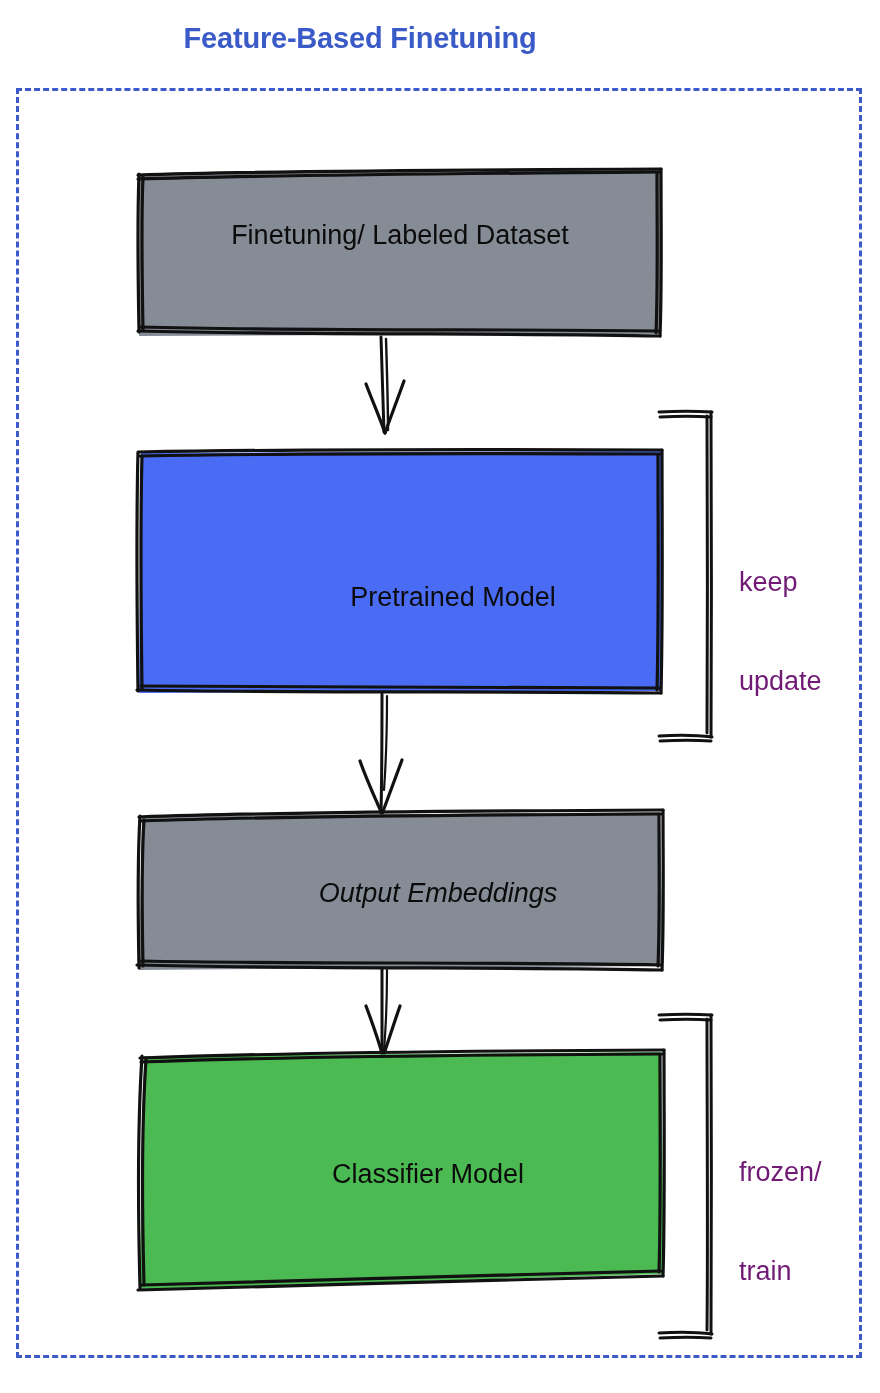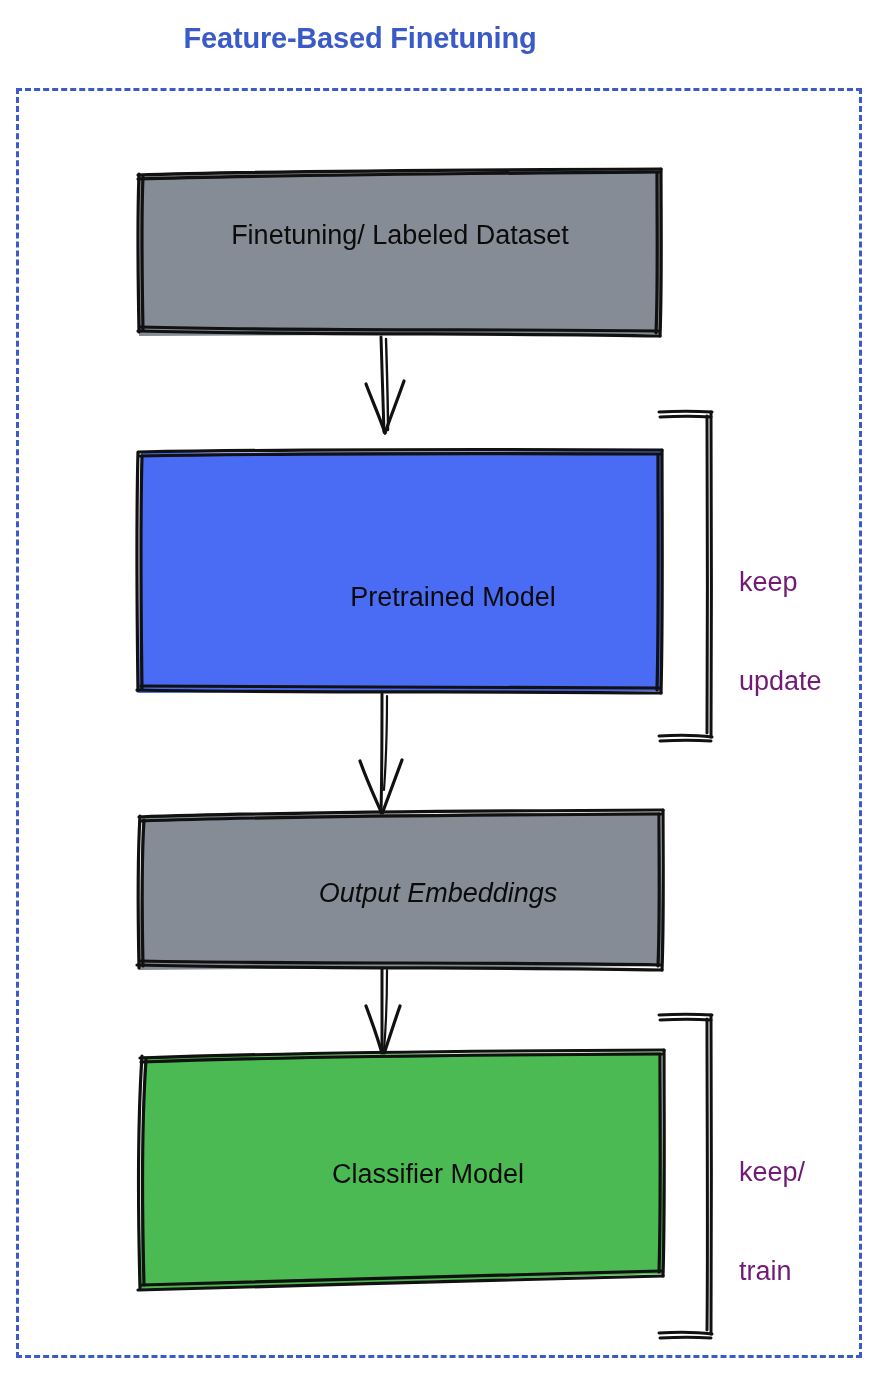--- a/index.html
+++ b/index.html
@@ -161,17 +161,17 @@
   <div class="box-label" style="left:140px; top:878px; width:596px;font-style:italic;">Output Embeddings</div>
 
   <div class="box-label" style="left:140px; top:1159px; width:520px;margin-left:28px;">Classifier Model</div>
 
   <div class="side-label" style="left:739px; top:500px;">
     <div>keep</div>
     <div>update</div>
   </div>
 
   <div class="side-label" style="left:739px; top:1090px;">
-    <div>keep/</div>
+    <div>frozen/</div>
     <div>train</div>
   </div>
 
 </div>
 
 </body></html>

